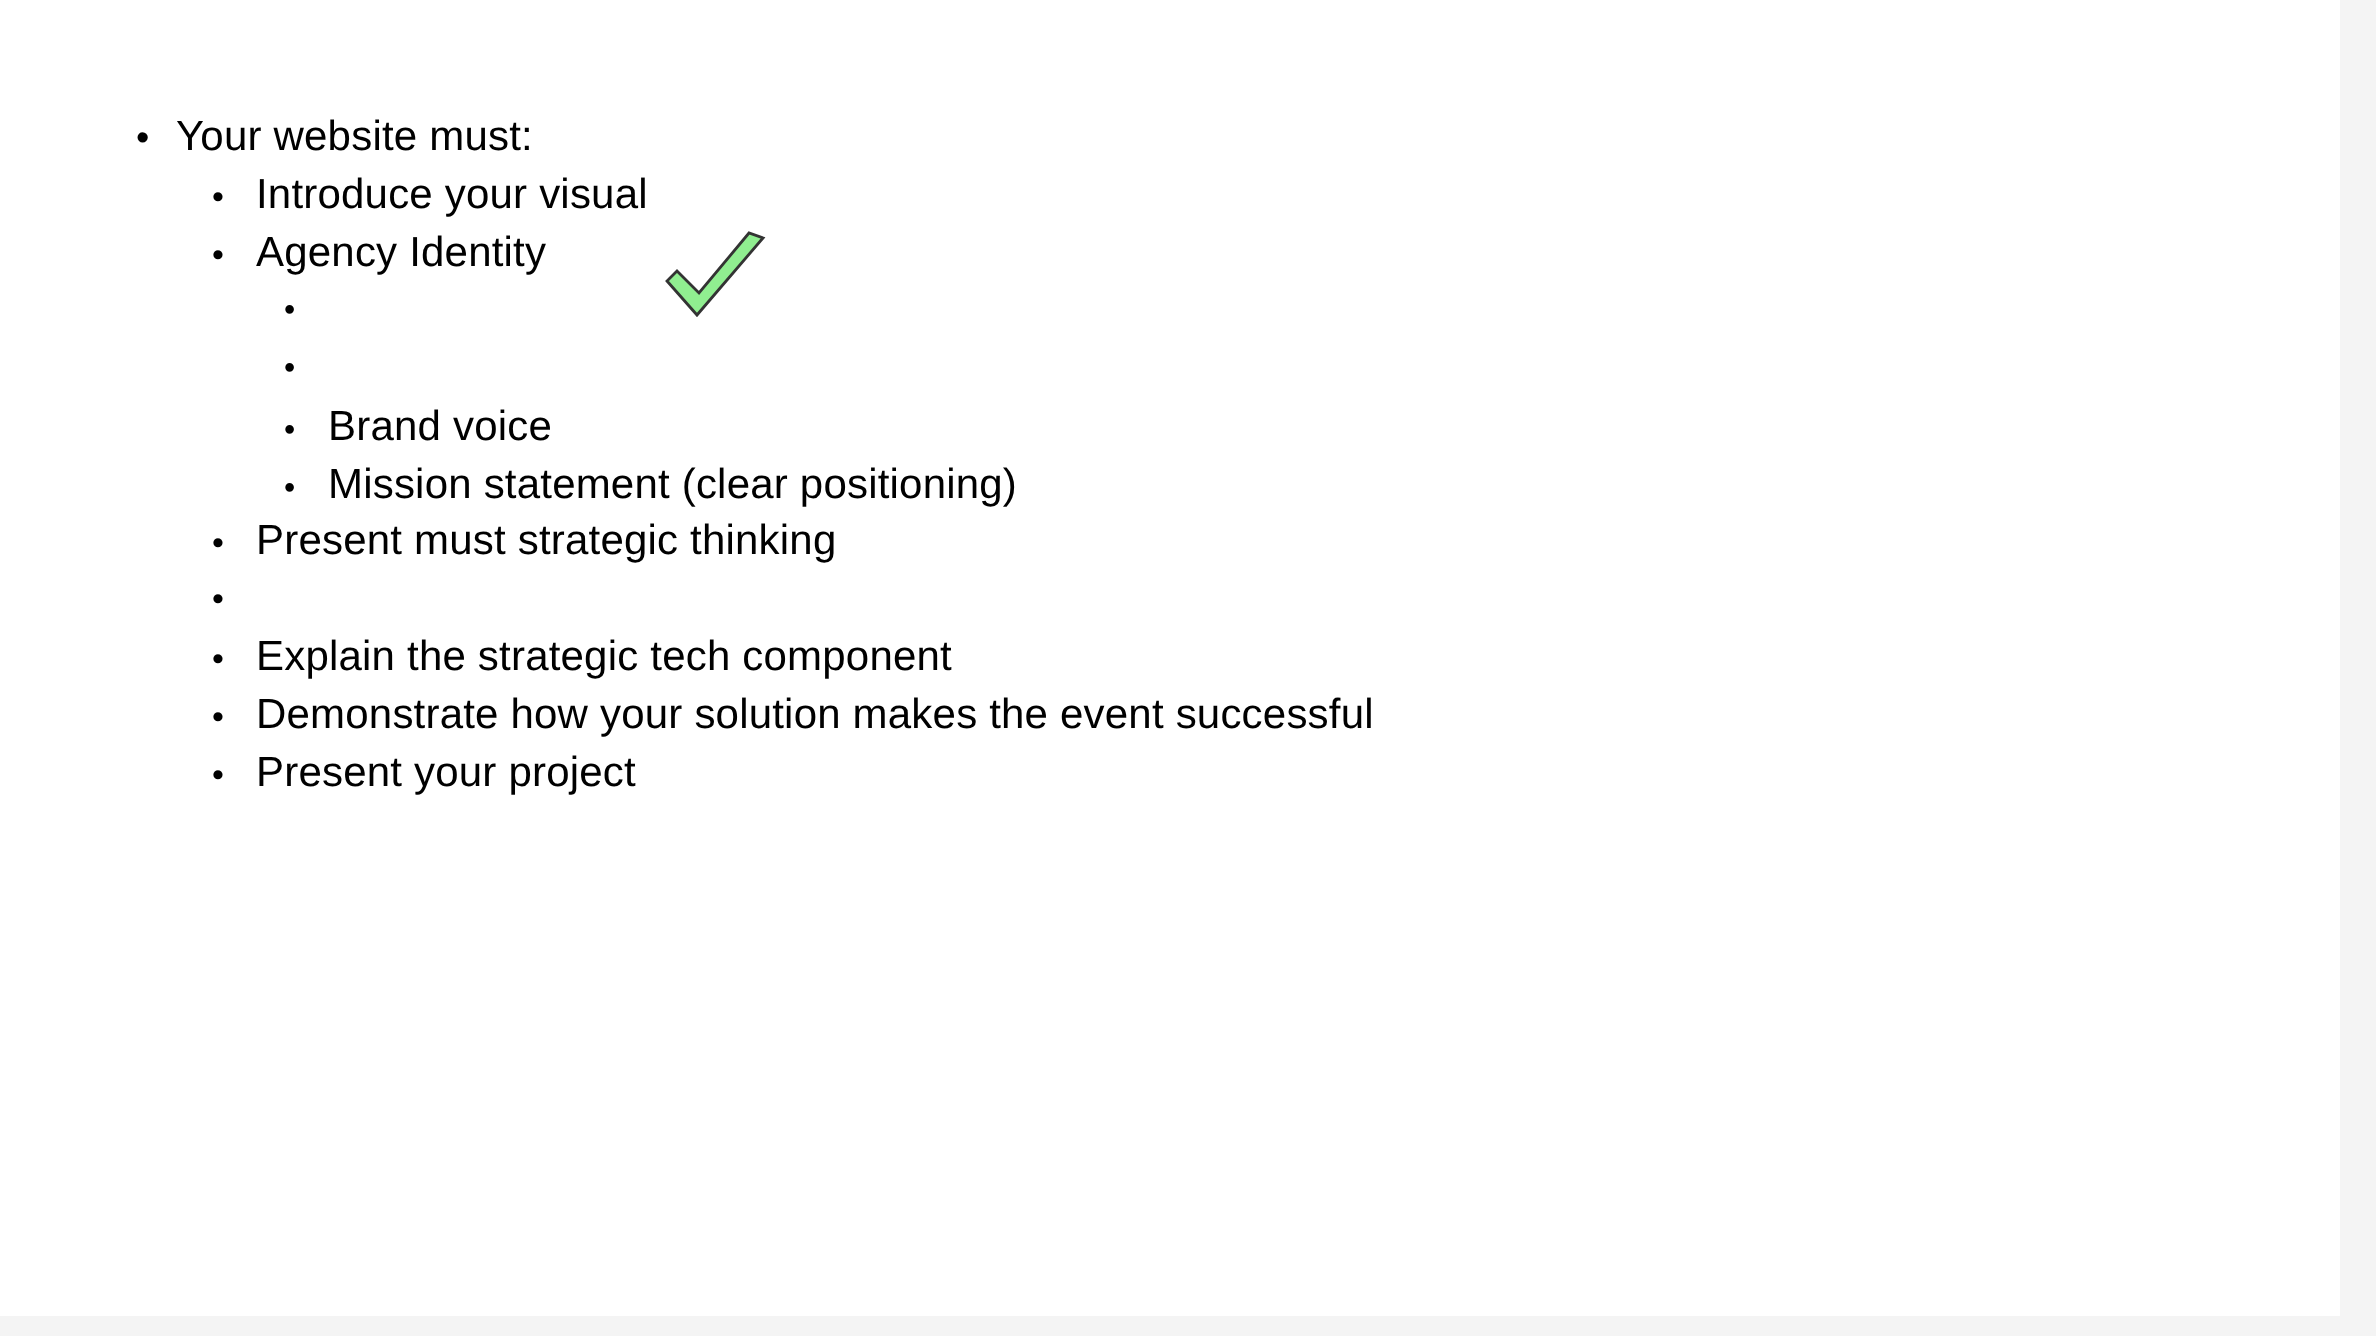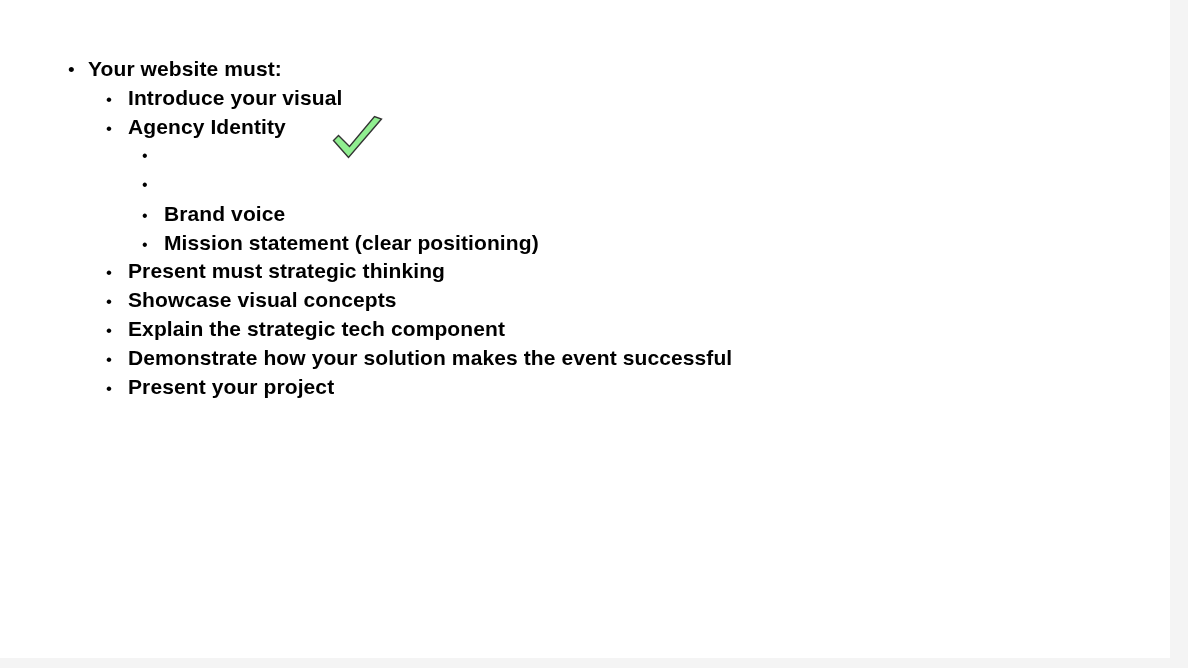--- a/index.html
+++ b/index.html
@@ -50,21 +50,20 @@
   }
   .lvl1 { left: 68px; }
   .lvl2 { left: 106px; }
   .lvl3 { left: 142px; }
 
   .lvl2 .bullet-marker { width: 22px; flex: 0 0 22px; font-size: 17px; }
   .lvl3 .bullet-marker { width: 22px; flex: 0 0 22px; font-size: 16px; }
 
   .bullet-text {
     display: inline-block;
-    font-weight: bold;
   }
 
   #check-annotation {
     position: absolute;
     left: 328px;
     top: 114px;
     width: 60px;
     height: 52px;
     pointer-events: none;
   }
@@ -100,21 +99,20 @@
       <div class="bullet-row lvl3" style="top: 228px;">
         <span class="bullet-marker">•</span>
         <span class="bullet-text">Mission statement (clear positioning)</span>
       </div>
       <div class="bullet-row lvl2" style="top: 256px;">
         <span class="bullet-marker">•</span>
         <span class="bullet-text">Present must strategic thinking</span>
       </div>
       <div class="bullet-row lvl2" style="top: 285px;">
         <span class="bullet-marker">•</span>
-        <span class="bullet-text">Showcase visual concepts</span>
       </div>
       <div class="bullet-row lvl2" style="top: 314px;">
         <span class="bullet-marker">•</span>
         <span class="bullet-text">Explain the strategic tech component</span>
       </div>
       <div class="bullet-row lvl2" style="top: 343px;">
         <span class="bullet-marker">•</span>
         <span class="bullet-text">Demonstrate how your solution makes the event successful</span>
       </div>
       <div class="bullet-row lvl2" style="top: 372px;">

